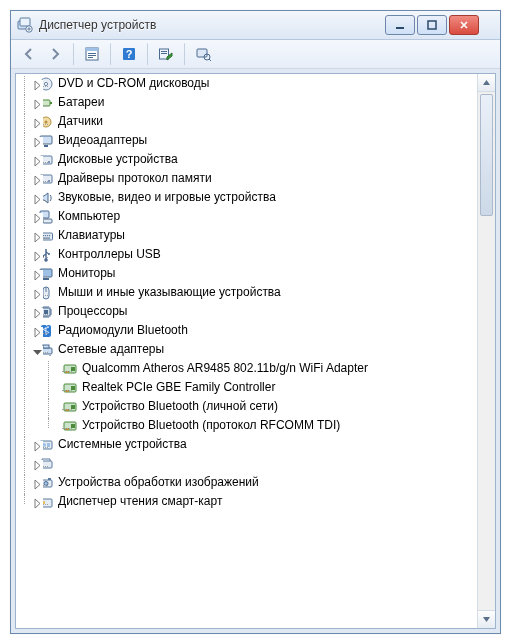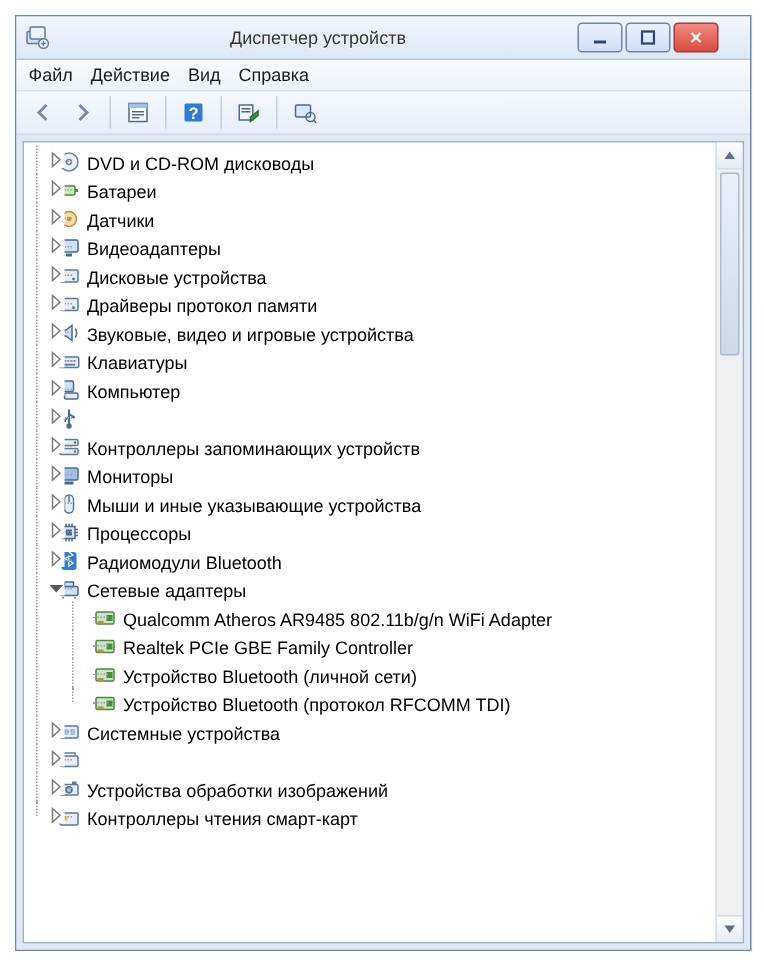--- a/index.html
+++ b/index.html
@@ -26,21 +26,20 @@
     background: #eef3fa;
   }
   
   .titlebar {
     height: 28px;
     display: flex;
     align-items: center;
     background: linear-gradient(#f3f7fc, #dde7f5);
     border-bottom: 1px solid #b8c8dc;
     padding: 0 21px 0 6px;
-    text-align: center;
   }
   .titlebar .app-icon {
     width: 16px; height: 16px;
     margin-right: 6px;
     display:flex; align-items:center; justify-content:center;
   }
   .titlebar .title {
     flex: 1;
     color: #333;
     font-size: 12px;
@@ -178,21 +177,21 @@
     width:10px;
     border-top:1px dotted #a0a0a0;
   }
   li.node:last-child::before {
     height:10px;
   }
 
   .row {
     position:relative;
     display:flex;
-    align-items:flex-end;
+    align-items:flex-start;
     height:19px;
     gap:4px;
     padding-left: 2px;
     cursor:default;
     white-space:nowrap;
   }
   .expander {
     width:11px;height:11px;
     position:absolute;
     left:-4px;
@@ -242,26 +241,20 @@
             </svg>
         </div>
         <div class="cap-btn close" role="button">
           <svg viewBox="0 0 10 10">
               <path d="M2 2 L8 8 M8 2 L2 8" stroke="currentColor" stroke-width="1.6"></path>
             </svg>
         </div>
       </div>
     </div>
 
-    <div class="menubar">
-      <span>Файл</span>
-      <span>Действие</span>
-      <span>Вид</span>
-      <span>Справка</span>
-    </div>
 
     <div class="toolbar">
       <div class="tb-btn">
         <svg viewBox="0 0 16 16">
             <path d="M10 3 L5 8 L10 13" fill="none" stroke="#7a8aa0" stroke-width="2"></path>
           </svg>
       </div>
       <div class="tb-btn">
         <svg viewBox="0 0 16 16">
             <path d="M6 3 L11 8 L6 13" fill="none" stroke="#7a8aa0" stroke-width="2"></path>
@@ -421,20 +414,36 @@
               </li>
               <li class="node">
                 <div class="row">
                   <span class="expander">
                     <svg viewBox="0 0 11 11">
                       <path d="M3 1 L8 5.5 L3 10 Z" fill="#fff" stroke="#7a7a7a"></path>
                     </svg>
                   </span>
                   <span class="node-icon">
                     <svg viewBox="0 0 16 16">
+                      <rect x="2" y="2" width="9" height="7" rx="1" fill="#cfe0f4" stroke="#4a6a8f"></rect>
+                      <rect x="5" y="10" width="9" height="4" rx="1" fill="#e6ecf3" stroke="#4a6a8f"></rect>
+                    </svg>
+                  </span>
+                  <span class="label">Компьютер</span>
+                </div>
+              </li>
+              <li class="node">
+                <div class="row">
+                  <span class="expander">
+                    <svg viewBox="0 0 11 11">
+                      <path d="M3 1 L8 5.5 L3 10 Z" fill="#fff" stroke="#7a7a7a"></path>
+                    </svg>
+                  </span>
+                  <span class="node-icon">
+                    <svg viewBox="0 0 16 16">
                       <rect x="1.5" y="5" width="13" height="7" rx="1" fill="#e6ecf3" stroke="#5a7aa0"></rect>
                       <rect x="3" y="7" width="1.2" height="1.2" fill="#5a7aa0"></rect>
                       <rect x="5" y="7" width="1.2" height="1.2" fill="#5a7aa0"></rect>
                       <rect x="7" y="7" width="1.2" height="1.2" fill="#5a7aa0"></rect>
                       <rect x="9" y="7" width="1.2" height="1.2" fill="#5a7aa0"></rect>
                       <rect x="11" y="7" width="1.2" height="1.2" fill="#5a7aa0"></rect>
                       <rect x="4" y="9.5" width="8" height="1.2" fill="#5a7aa0"></rect>
                     </svg>
                   </span>
                   <span class="label">Клавиатуры</span>
@@ -442,61 +451,28 @@
               </li>
               <li class="node">
                 <div class="row">
                   <span class="expander">
                     <svg viewBox="0 0 11 11">
                       <path d="M3 1 L8 5.5 L3 10 Z" fill="#fff" stroke="#7a7a7a"></path>
                     </svg>
                   </span>
                   <span class="node-icon">
                     <svg viewBox="0 0 16 16">
-                      <rect x="2" y="2" width="9" height="7" rx="1" fill="#cfe0f4" stroke="#4a6a8f"></rect>
-                      <rect x="5" y="10" width="9" height="4" rx="1" fill="#e6ecf3" stroke="#4a6a8f"></rect>
-                    </svg>
-                  </span>
-                  <span class="label">Компьютер</span>
-                </div>
-              </li>
-              <li class="node">
-                <div class="row">
-                  <span class="expander">
-                    <svg viewBox="0 0 11 11">
-                      <path d="M3 1 L8 5.5 L3 10 Z" fill="#fff" stroke="#7a7a7a"></path>
-                    </svg>
-                  </span>
-                  <span class="node-icon">
-                    <svg viewBox="0 0 16 16">
                       <path d="M8 2v10" stroke="#4a6a8f" stroke-width="1.5"></path>
                       <circle cx="8" cy="13" r="1.8" fill="#4a6a8f"></circle>
                       <path d="M8 5l3 2M8 7l-3 2" stroke="#4a6a8f" stroke-width="1.2"></path>
                       <circle cx="11" cy="7" r="1" fill="#4a6a8f"></circle>
                       <rect x="4" y="8.5" width="2" height="2" fill="#4a6a8f"></rect>
                     </svg>
                   </span>
-                </div>
-              </li>
-              <li class="node">
-                <div class="row">
-                  <span class="expander">
-                    <svg viewBox="0 0 11 11">
-                      <path d="M3 1 L8 5.5 L3 10 Z" fill="#fff" stroke="#7a7a7a"></path>
-                    </svg>
-                  </span>
-                  <span class="node-icon">
-                    <svg viewBox="0 0 16 16">
-                      <rect x="2" y="3" width="12" height="4" rx="1" fill="#e6ecf3" stroke="#5a7aa0"></rect>
-                      <rect x="2" y="9" width="12" height="4" rx="1" fill="#e6ecf3" stroke="#5a7aa0"></rect>
-                      <circle cx="12" cy="5" r=".8" fill="#4b8b3b"></circle>
-                      <circle cx="12" cy="11" r=".8" fill="#4b8b3b"></circle>
-                    </svg>
-                  </span>
-                  <span class="label">Контроллеры запоминающих устройств</span>
+                  <span class="label">Контроллеры USB</span>
                 </div>
               </li>
               <li class="node">
                 <div class="row">
                   <span class="expander">
                     <svg viewBox="0 0 11 11">
                       <path d="M3 1 L8 5.5 L3 10 Z" fill="#fff" stroke="#7a7a7a"></path>
                     </svg>
                   </span>
                   <span class="node-icon">
@@ -679,21 +655,21 @@
                     <svg viewBox="0 0 11 11">
                       <path d="M3 1 L8 5.5 L3 10 Z" fill="#fff" stroke="#7a7a7a"></path>
                     </svg>
                   </span>
                   <span class="node-icon">
                     <svg viewBox="0 0 16 16">
                       <rect x="2" y="5" width="12" height="8" rx="1" fill="#e6ecf3" stroke="#5a7aa0"></rect>
                       <rect x="4" y="7" width="3" height="3" fill="#e2c067"></rect>
                     </svg>
                   </span>
-                  <span class="label">Контроллеры чтения смарт-карт</span>
+                  <span class="label">Диспетчер чтения смарт-карт</span>
                 </div>
               </li>
             </ul>
         </div>
         <div class="vscrollbar">
           <div class="arrow up">
             <svg viewBox="0 0 9 9">
                 <path d="M4.5 2 L8 7 H1 Z" fill="#5a6f88"></path>
               </svg>
           </div>

